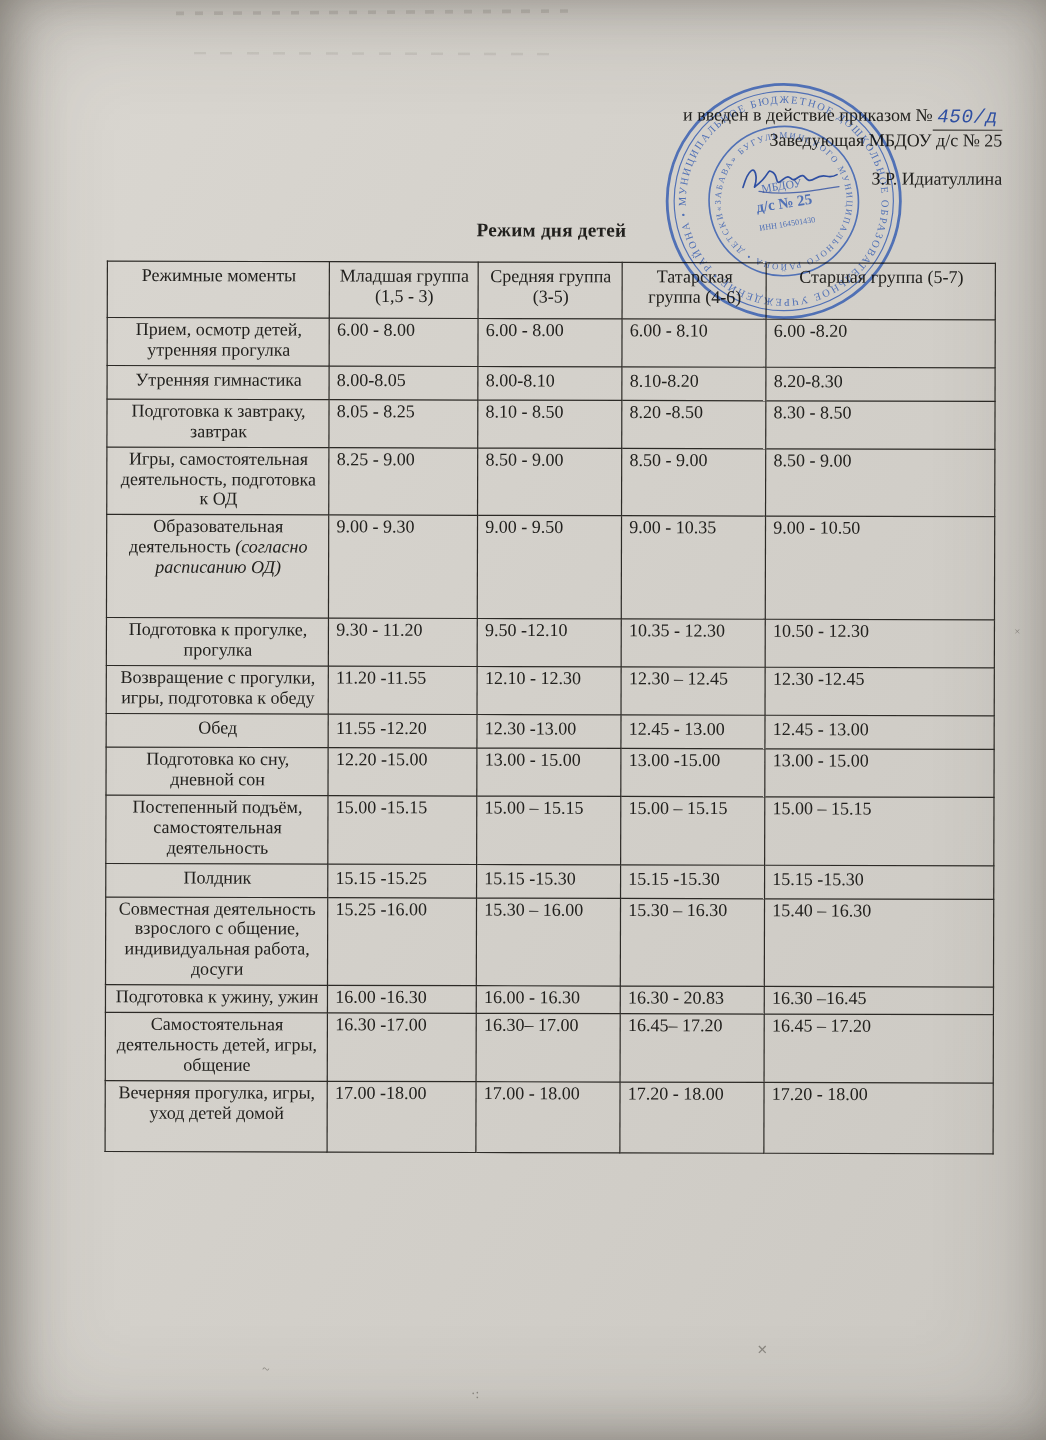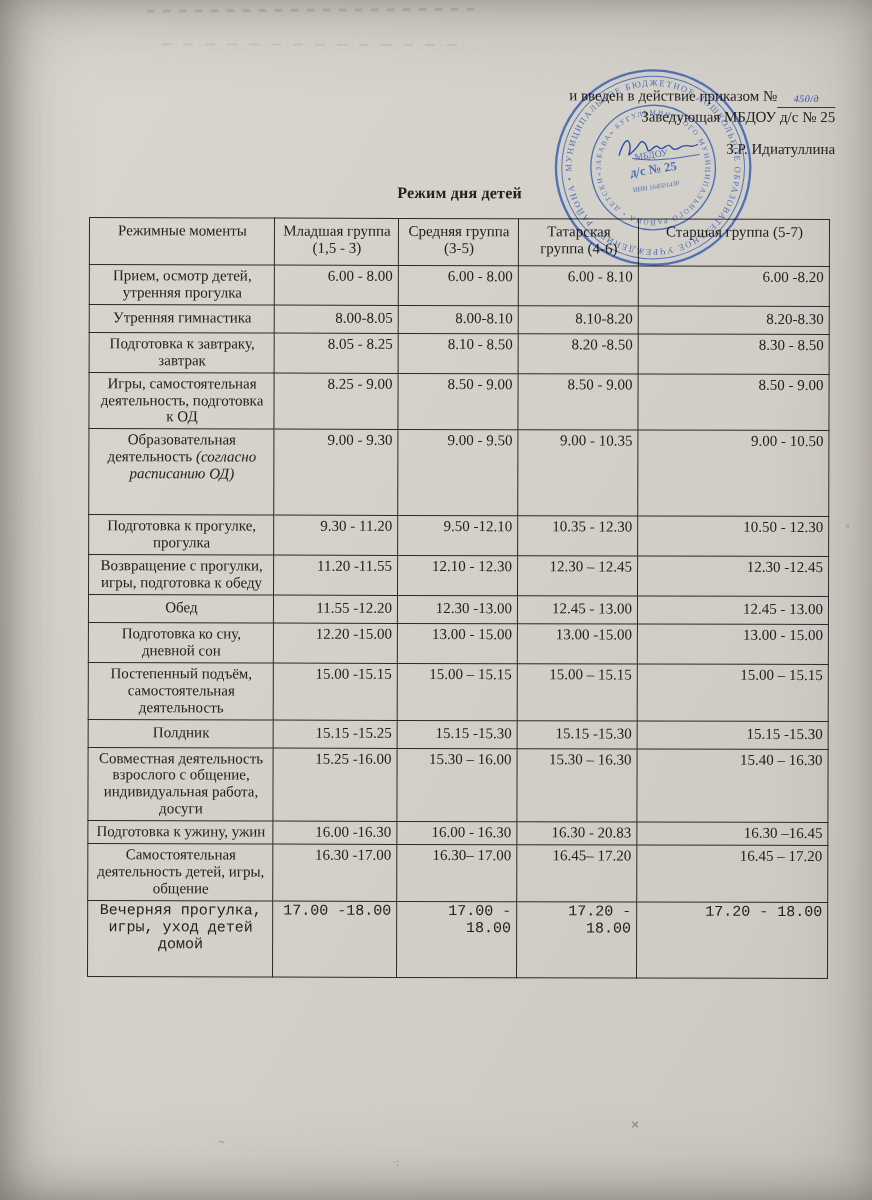--- a/index.html
+++ b/index.html
@@ -24,44 +24,44 @@
   .mark4{left:845px;top:520px;font-size:9px;}
 
   
   .approval{position:absolute;top:86px;right:38px;width:370px;text-align:right;
     font-size:15px;line-height:1.32;z-index:2;}
   .appr-line{white-space:nowrap;}
   .blank{display:inline-block;border-bottom:1.2px solid #3c3a36;text-align:center;vertical-align:baseline;}
   .blank.num{width:58px;}
   .blank.day{width:44px;}
   .blank.month{width:74px;}
-  .hand{font-family:Liberation Serif, serif;font-style:italic;font-size:10px;
+  .hand{font-family:Liberation Mono, monospace;font-style:italic;font-size:16px;
     color:#2f4fa2;letter-spacing:.5px;position:relative;top:1px;}
   .date-line{padding-right:56px;}
   .sig-line{display:flex;align-items:flex-end;justify-content:flex-end;gap:6px;margin-top:2px;}
   .signature{width:112px;height:30px;position:relative;top:4px;}
 
   
   .stamp{position:absolute;left:549px;top:64px;width:206px;height:206px;z-index:5;
     opacity:.78;mix-blend-mode:multiply;transform:rotate(-9deg);}
   .stamp text{fill:#2b55b0;font-family:"Liberation Serif",serif;}
   .ringtext{letter-spacing:1.6px;}
 
   
   .content{position:absolute;left:88px;top:184px;width:741px;z-index:1;}
   .title{font-size:16px;font-weight:bold;text-align:center;margin:0 0 16px 0;letter-spacing:.2px;}
   table.schedule{border-collapse:collapse;table-layout:fixed;width:740px;font-size:15px;}
   .schedule th,.schedule td{border:1.6px solid #2c2a26;padding:2px 5px 3px 6px;
     vertical-align:top;line-height:1.13;}
   .schedule th{font-weight:normal;text-align:center;padding-top:4px;padding-bottom:8px;}
-  .schedule td.time-cell{text-align:right;}
+  .schedule td.time-cell{text-align:left;}
   .schedule td.label-cell{text-align:center;}
   .note{font-style:italic;}
   .schedule tbody tr:nth-child(5) td{padding-bottom:32px;}
-  .schedule tbody tr:nth-child(15) td{padding-bottom:22px;font-family:Liberation Mono, monospace;}
+  .schedule tbody tr:nth-child(15) td{padding-bottom:22px;}
   .schedule tbody tr:nth-child(2) td,
   .schedule tbody tr:nth-child(8) td,
   .schedule tbody tr:nth-child(11) td{padding-top:4px;padding-bottom:6px;}
 </style>
 </head>
 <body>
 
 <div class="scan">
   <div class="tilt">
 

